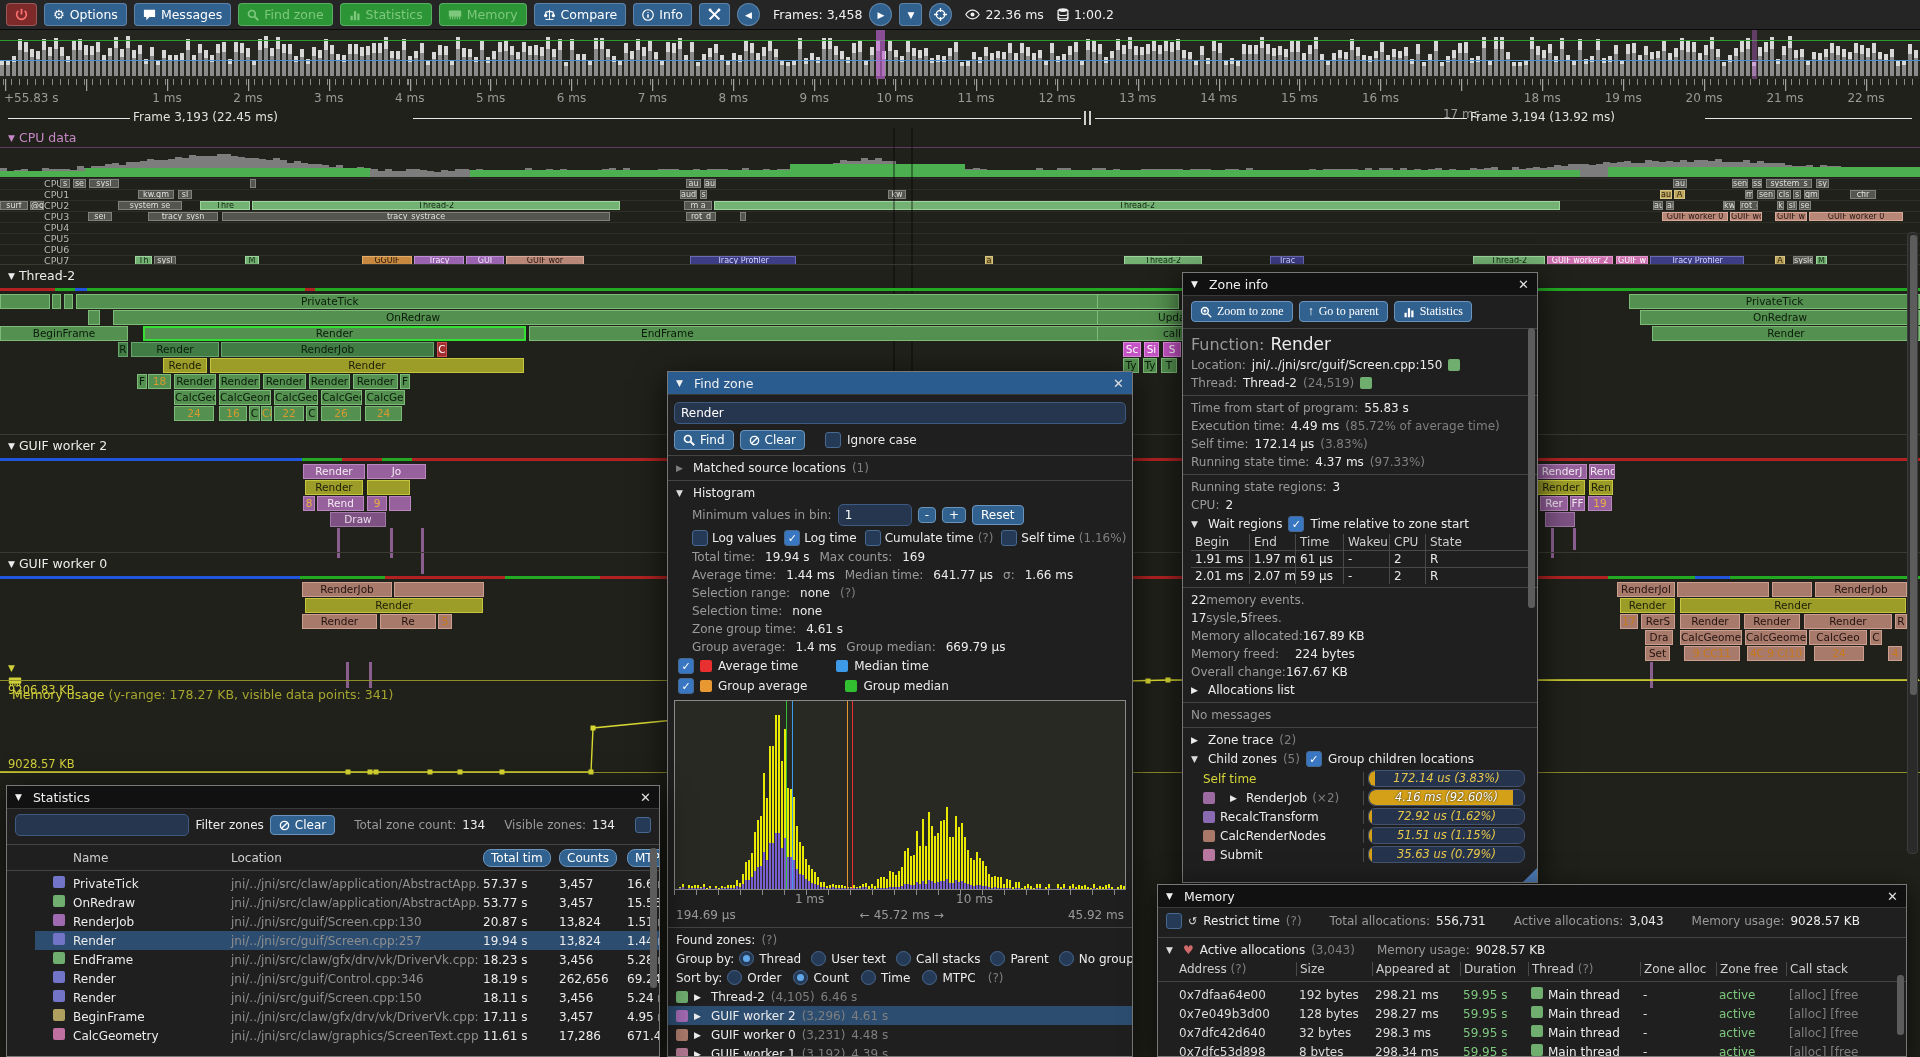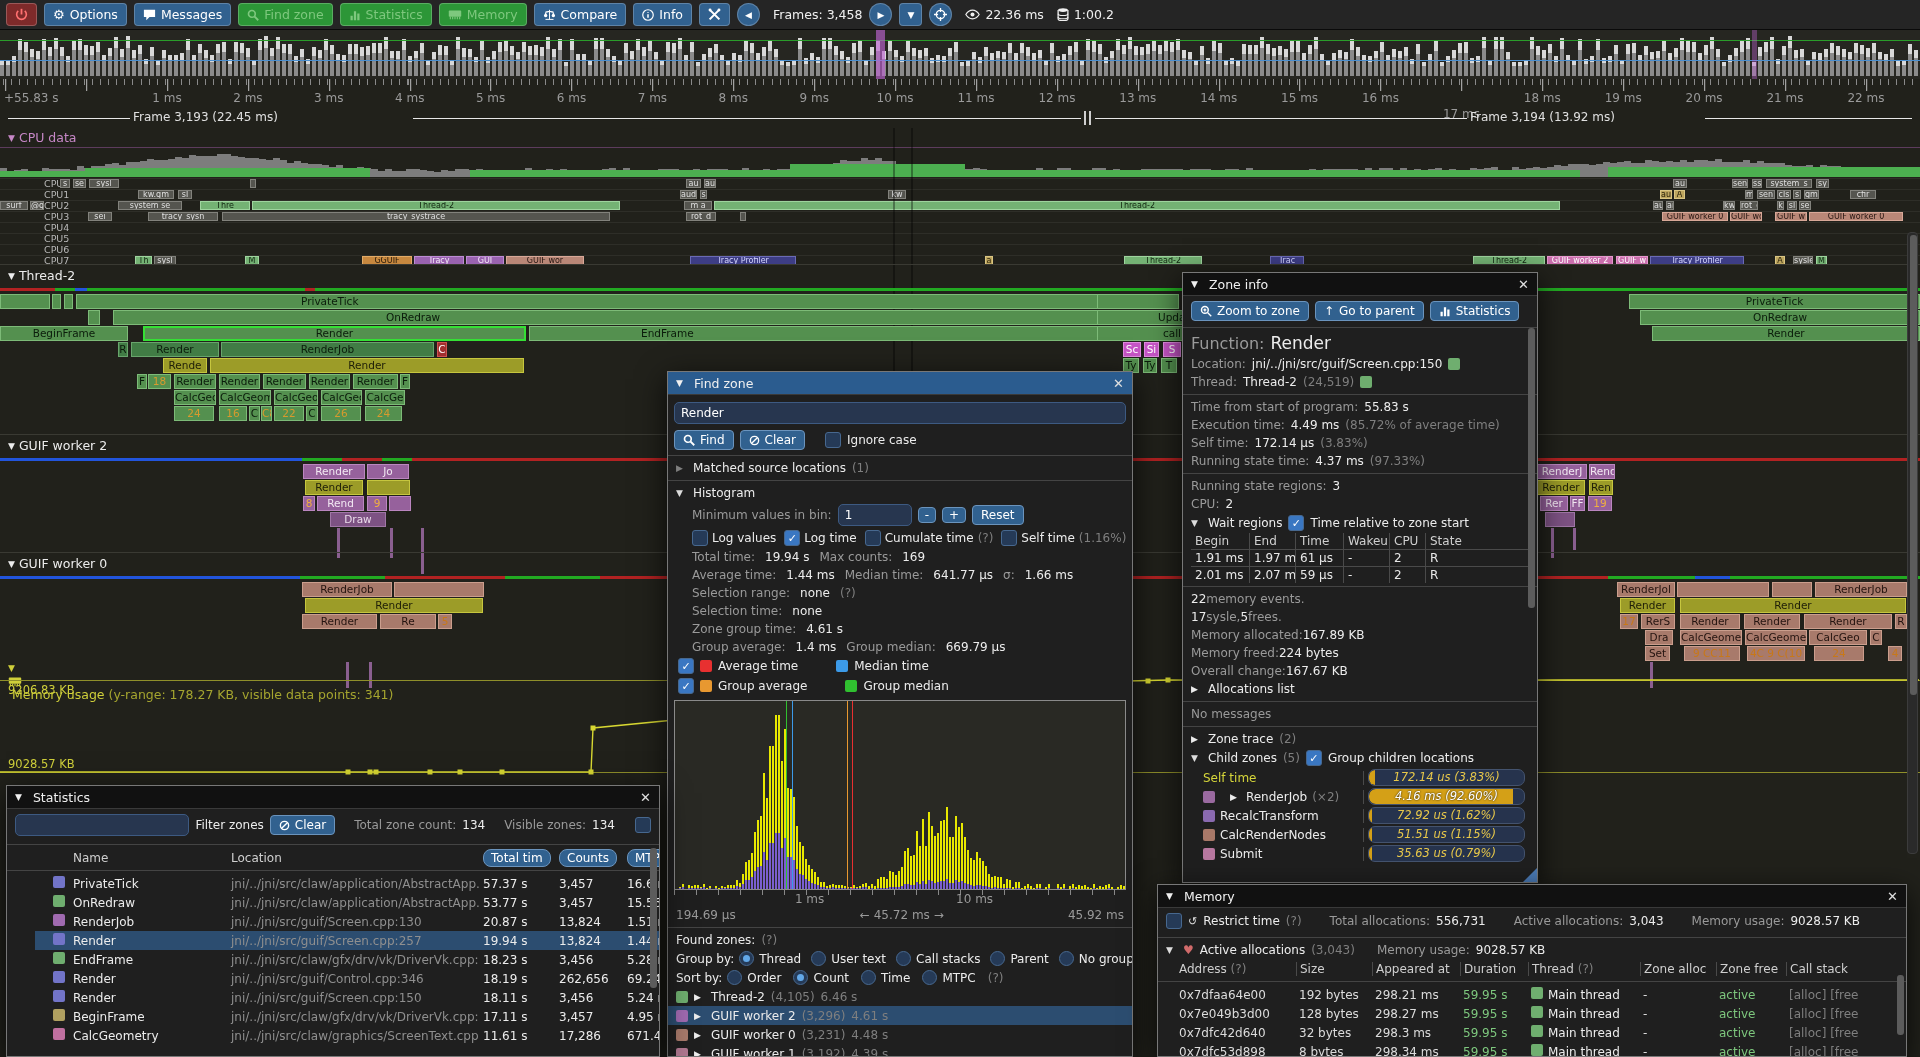--- a/index.html
+++ b/index.html
@@ -1703,21 +1703,21 @@
       </div>
       <div class="thline" style="top: 434px;"></div>
       <div class="sec-title thname" style="left: 8px; top: 438px;"><span class="tri">▼</span><span>GUIF worker 2</span></div>
       <div class="stripseg abs" style="left: 0px; width: 302px; top: 458px; background: rgb(34, 85, 221);"></div>
       <div class="stripseg abs" style="left: 302px; width: 40px; top: 458px; background: rgb(34, 170, 34);"></div>
       <div class="stripseg abs" style="left: 342px; width: 40px; top: 458px; background: rgb(178, 34, 34);"></div>
       <div class="stripseg abs" style="left: 382px; width: 30px; top: 458px; background: rgb(34, 170, 34);"></div>
       <div class="stripseg abs" style="left: 412px; width: 1508px; top: 458px; background: rgb(178, 34, 34);"></div>
       <div class="trow" style="top: 464px;">
         <div class="zone z-pu" style="left: 303px; width: 62px;"><span class="zl">Render</span></div>
-        <div class="zone z-pu" style="left: 367px; width: 42px;"><span class="zl">Jo</span></div>
+        <div class="zone z-pu" style="left: 367px; width: 59px;"><span class="zl">Jo</span></div>
         <div class="zone z-pu" style="left: 1537px; width: 50px;"><span class="zl">RenderJ</span></div>
         <div class="zone z-pu" style="left: 1589px; width: 26px;"><span class="zl">Rend</span></div>
       </div>
       <div class="trow" style="top: 480px;">
         <div class="zone z-yl" style="left: 305px; width: 58px;"><span class="zl">Render</span></div>
         <div class="zone z-yl" style="left: 367px; width: 43px;"></div>
         <div class="zone z-yl" style="left: 1537px; width: 48px;"><span class="zl">Render</span></div>
         <div class="zone z-yl" style="left: 1589px; width: 24px;"><span class="zl">Ren</span></div>
       </div>
       <div class="trow" style="top: 496px;">
@@ -2276,21 +2276,21 @@
           <span class="x">(3,192)</span>
           <span class="x">4.39 s</span>
         </div>
       </div>
       <div class="win" id="zi" style="left: 1182px; top: 272px; width: 356px; height: 611px;">
         <div class="wtb">
           <span class="tri">▼</span>
           <span>Zone info</span>
           <span class="wx">✕</span>
         </div>
-        <div class="row" style="padding: 5px 8px 3px;">
+        <div class="row" style="padding: 5px 8px 3px; font-family: Liberation Serif, serif;">
           <div class="wbtn">
             <span class="ticon">
               <svg width="12" height="12" viewBox="0 0 16 16">
                 <circle cx="6.5" cy="6.5" r="4.5" stroke="currentColor" stroke-width="2" fill="none"></circle>
                 <path d="M10 10l5 5M4.5 6.5h4M6.5 4.5v4" stroke="currentColor" stroke-width="1.8"></path>
               </svg>
             </span>
             <span>Zoom to zone</span>
           </div>
           <div class="wbtn">
@@ -2389,21 +2389,21 @@
         <div class="row" style="gap: 0px;">
           <span class="v">17</span>
           <span class="k"> sysle, </span>
           <span class="v">5</span>
           <span class="k"> frees.</span>
         </div>
         <div class="row" style="gap: 0px;">
           <span class="k">Memory allocated: </span>
           <span class="v">167.89 KB</span>
         </div>
-        <div class="row" style="gap: 0px;">
+        <div class="row" style="gap: 16px;">
           <span class="k">Memory freed: </span>
           <span class="v">224 bytes</span>
         </div>
         <div class="row" style="gap: 0px;">
           <span class="k">Overall change: </span>
           <span class="v">167.67 KB</span>
         </div>
         <div class="row">
           <span class="tri v">▶</span>
           <span class="v">Allocations list</span>

